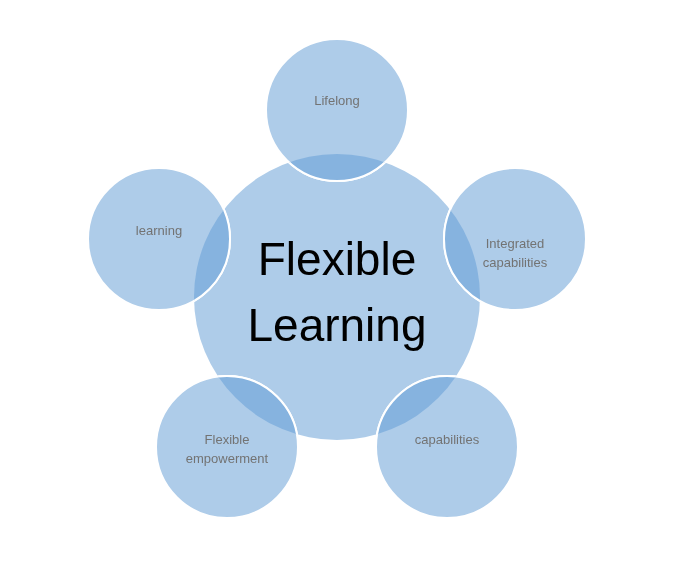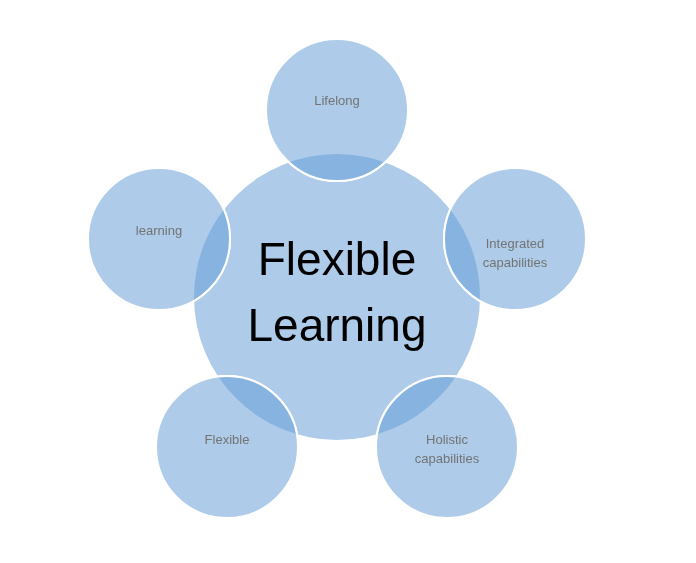--- a/index.html
+++ b/index.html
@@ -46,21 +46,21 @@
 </div>
 
 <div class="sat-label" style="left:272px; top:91px;">
   <div>Lifelong</div>
 </div>
 <div class="sat-label" style="left:450px; top:221px;margin-top:13px;">
   <div>Integrated</div>
   <div>capabilities</div>
 </div>
 <div class="sat-label" style="left:382px; top:430px;">
-  <div>Holistic</div>
   <div>capabilities</div>
 </div>
 <div class="sat-label" style="left:162px; top:430px;">
   <div>Flexible</div>
+  <div>empowerment</div>
 </div>
 <div class="sat-label" style="left:94px; top:221px;">
   <div>learning</div>
 </div>
 
 </body></html>

